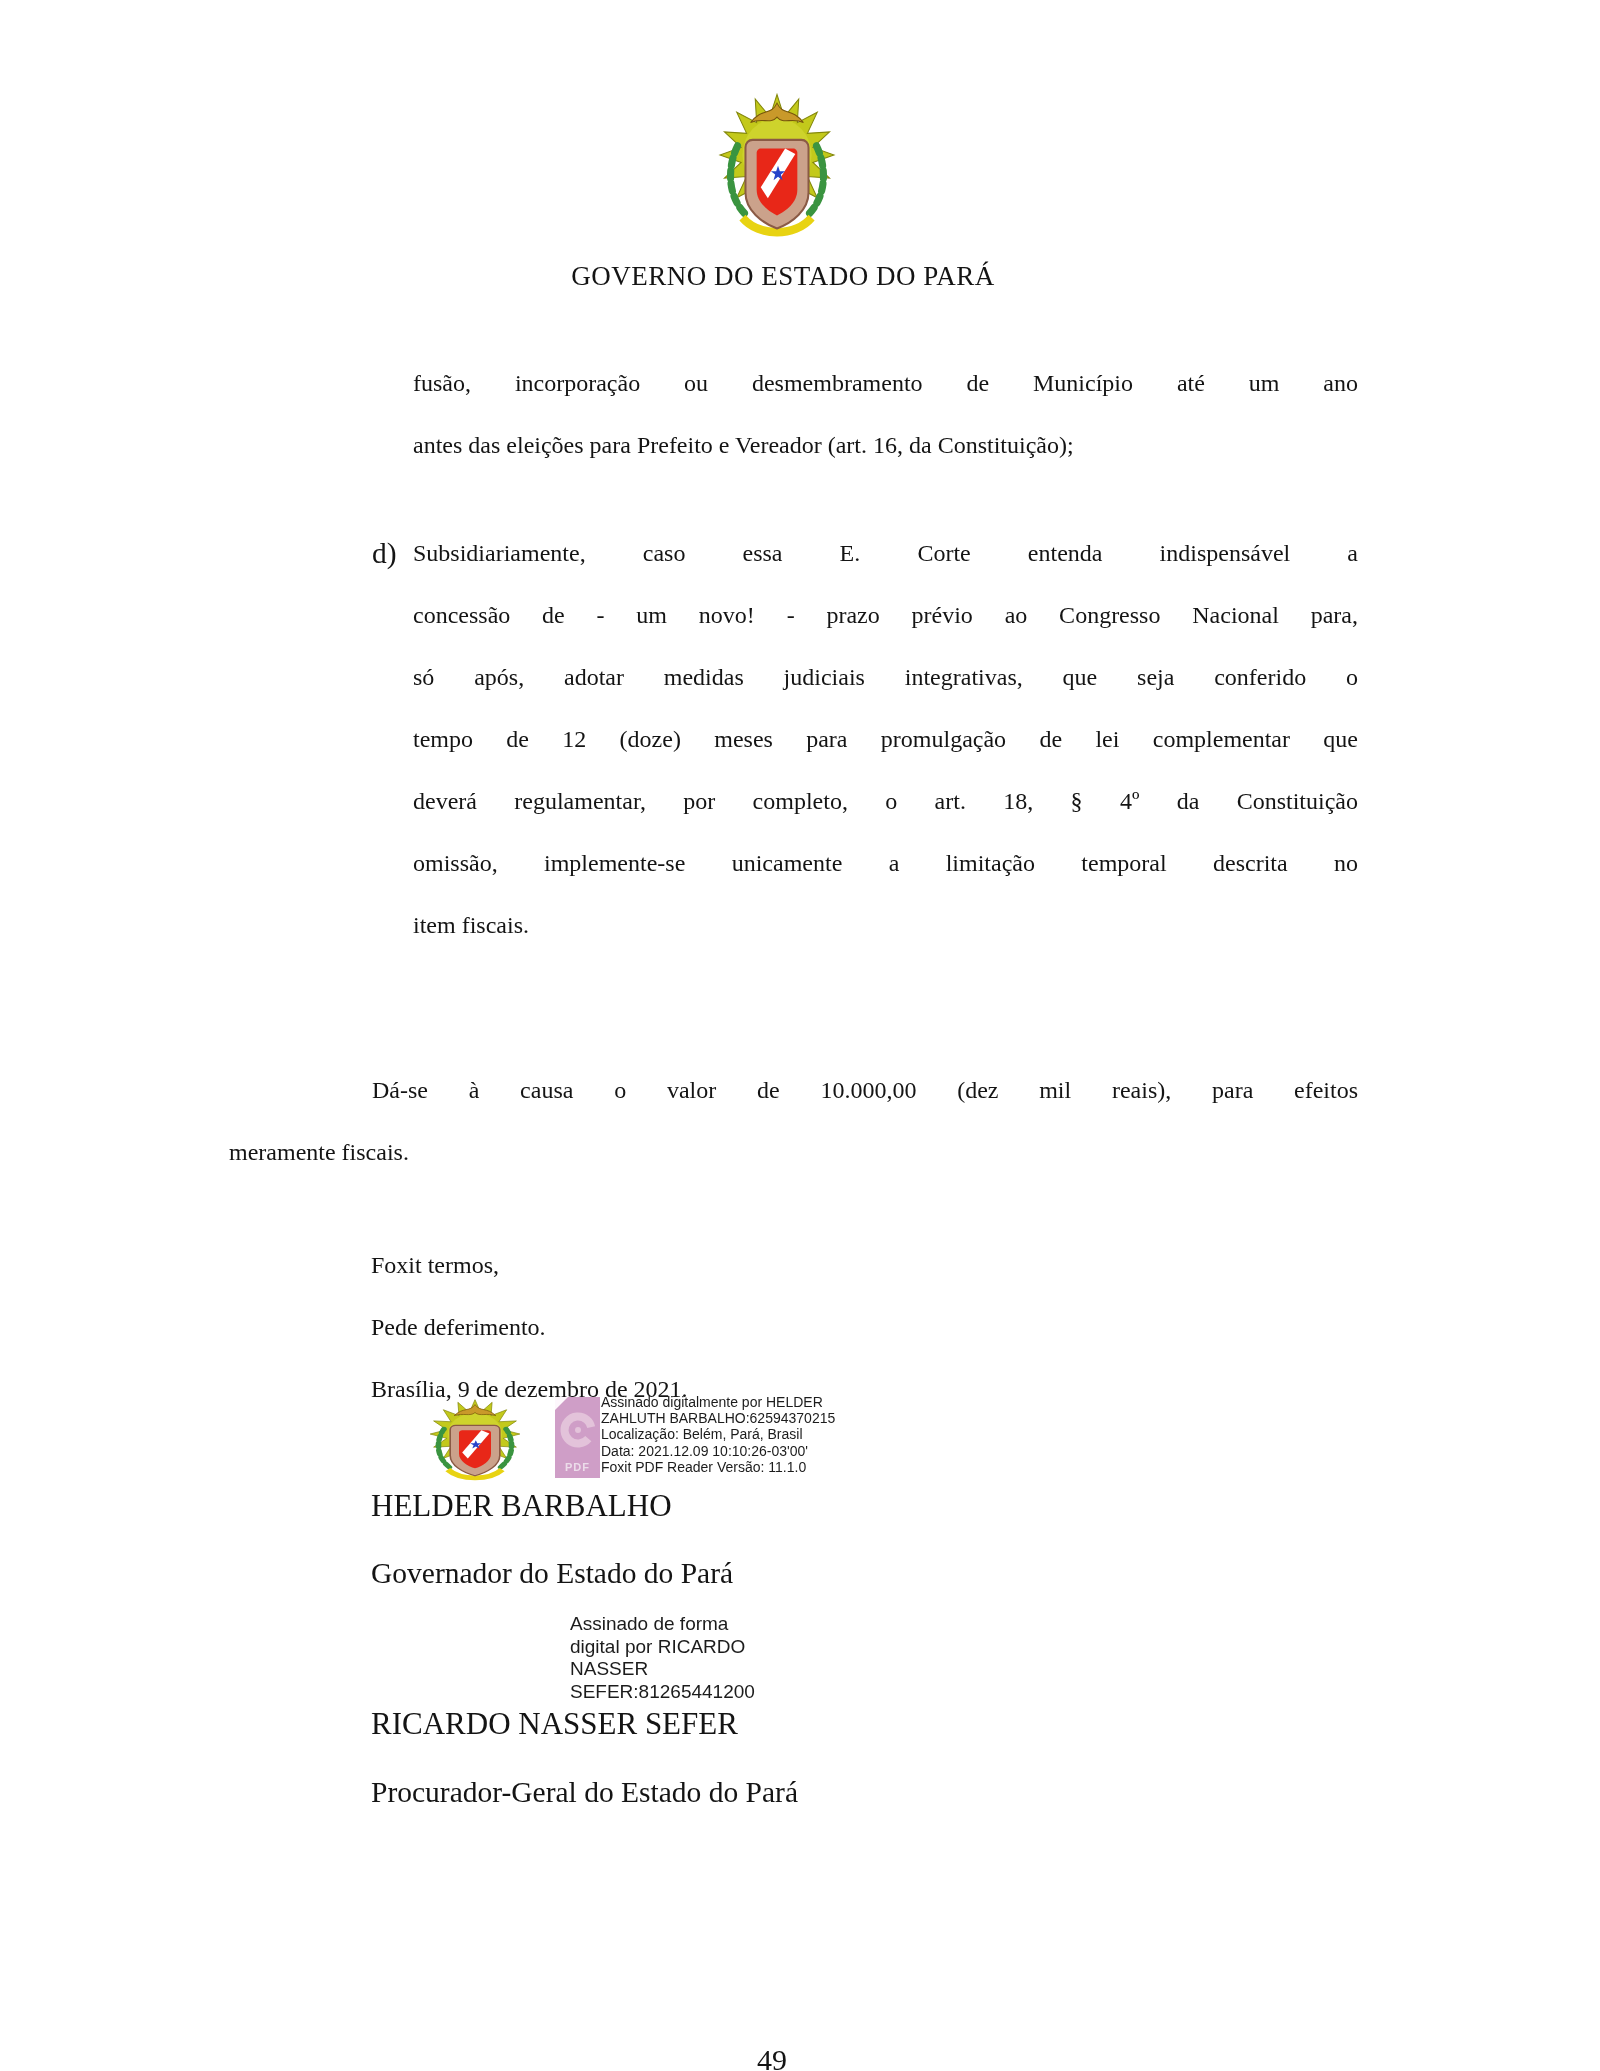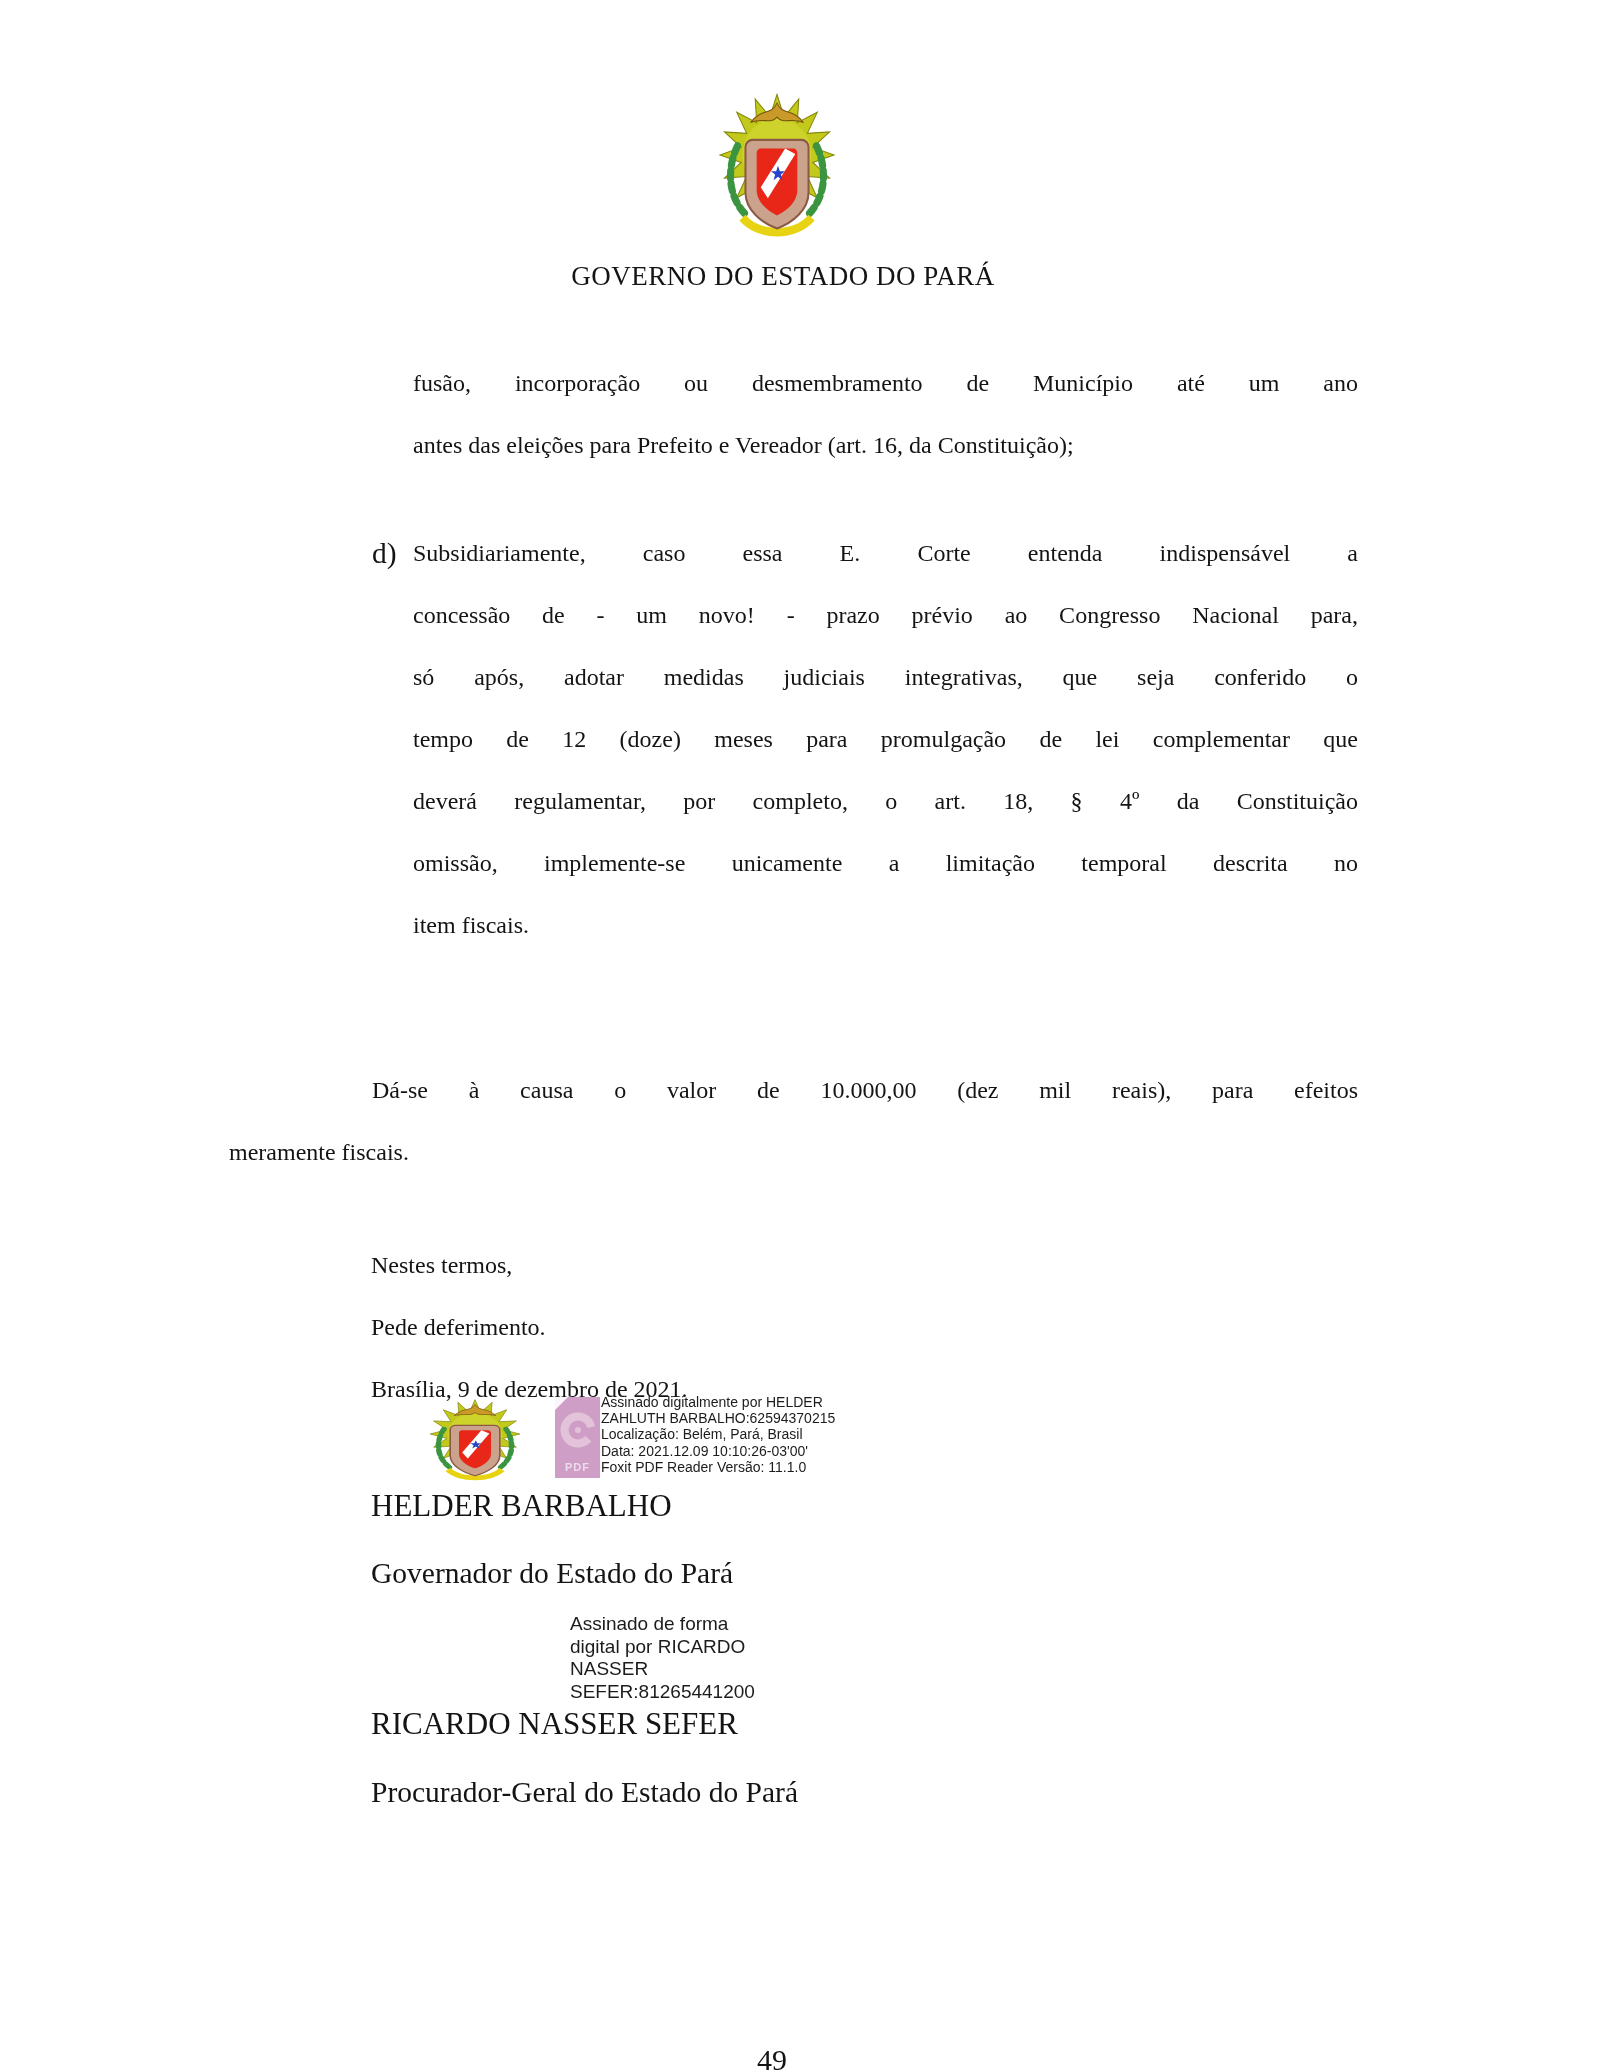--- a/index.html
+++ b/index.html
@@ -101,21 +101,21 @@
     <div class="doc-line just">omissão, implemente-se unicamente a limitação temporal descrita no</div>
     <div class="doc-line">item fiscais.</div>
   </div>
 
   <div class="para para-value">
     <div class="doc-line just indent-first">Dá-se à causa o valor de 10.000,00 (dez mil reais), para efeitos</div>
     <div class="doc-line">meramente fiscais.</div>
   </div>
 
   <div class="closing">
-    <div class="doc-line">Nestes termos,</div>
+    <div class="doc-line">Foxit termos,</div>
     <div class="doc-line">Pede deferimento.</div>
     <div class="doc-line">Brasília, 9 de dezembro de 2021.</div>
   </div>
 
   <svg class="emblem-sm" viewBox="0 0 120 150" preserveAspectRatio="none">
       <use href="#emblema-para"></use>
     </svg>
 
   <div class="stamp">
     <svg viewBox="0 0 45 81">

